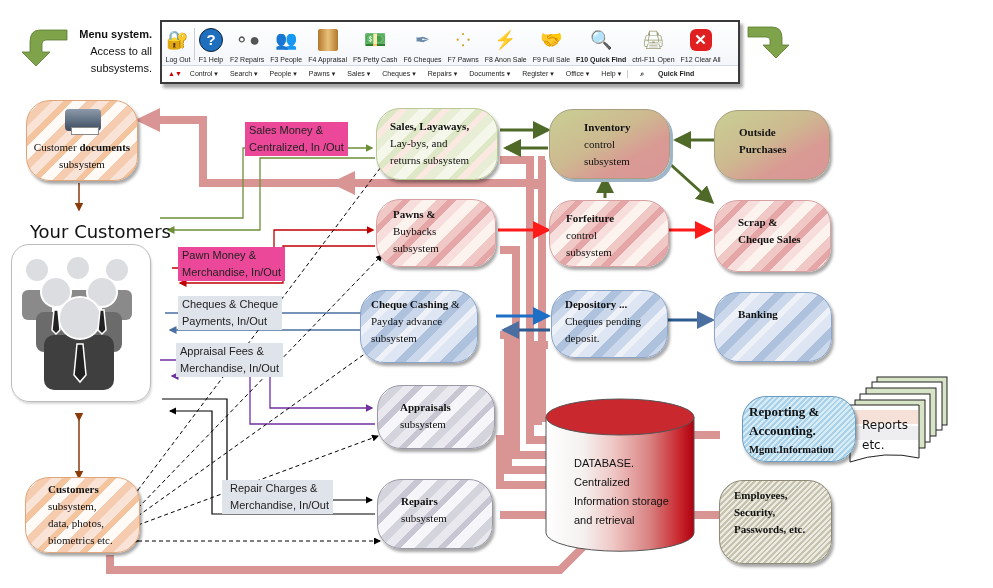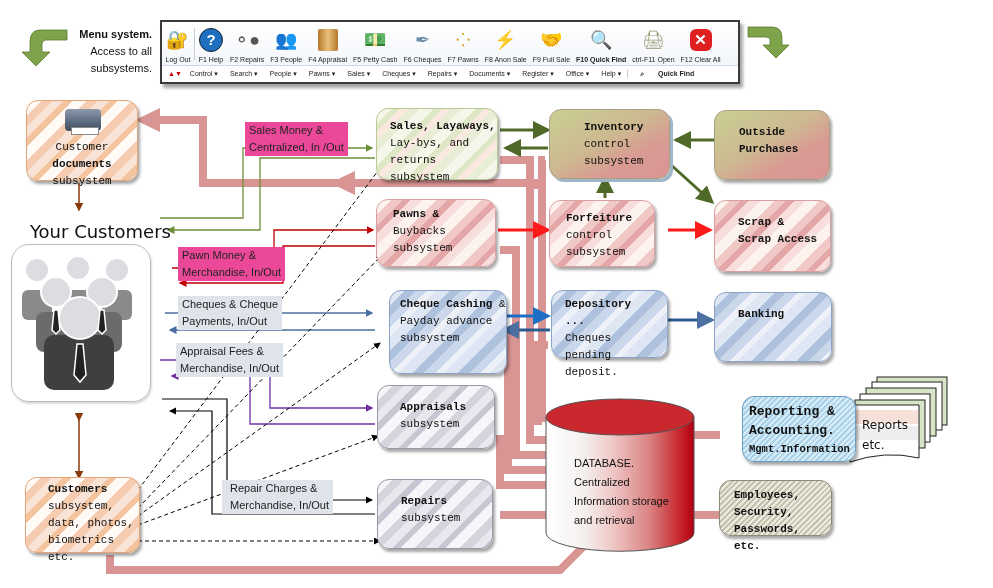--- a/index.html
+++ b/index.html
@@ -1,18 +1,18 @@
 <!DOCTYPE html>
 <html><head>
 <meta charset="utf-8">
 <style>
   html,body{margin:0;padding:0;background:#fff;}
   body{width:993px;height:588px;position:relative;overflow:hidden;font-family:"DejaVu Sans",sans-serif;}
   #wires{position:absolute;left:0;top:0;width:993px;height:588px;z-index:1;}
-  .box{position:absolute;z-index:3;border-radius:12px;box-sizing:border-box;font-family:Liberation Mono, monospace;font-size:11px;color:#111;line-height:17px;box-shadow:2px 3px 3px rgba(0,0,0,0.35);}
+  .box{position:absolute;z-index:3;border-radius:24px;box-sizing:border-box;font-family:Liberation Serif, serif;font-size:11px;color:#111;line-height:17px;box-shadow:2px 3px 3px rgba(0,0,0,0.35);}
   .box b{font-weight:bold;}
   .box .t{display:block;}
   .green{background:repeating-linear-gradient(135deg,#f4f7ea 0 10px,#dfe8c6 10px 16px,#fbe8e0 16px 22px,#e8eed6 22px 30px);border:1px solid #b9c996;}
   .pink{background:repeating-linear-gradient(135deg,#fdf3ee 0 10px,#f0c9c6 10px 18px,#e4a6a6 18px 24px,#f7dedd 24px 32px);border:1px solid #d8a0a0;}
   .olive{background:linear-gradient(150deg,#c9cf94 0%,#cdb990 45%,#d99a94 70%,#d99696 100%);border:1px solid #aa9e80;}
   .blue{background:repeating-linear-gradient(135deg,#dde6f2 0 10px,#aec2de 10px 18px,#cbd7ea 18px 26px,#eef2f8 26px 32px);border:1px solid #8aa4c8;}
   .grey{background:repeating-linear-gradient(135deg,#f6f6fa 0 10px,#d4d4dc 10px 18px,#e8e8ee 18px 26px,#c8c6d2 26px 32px);border:1px solid #9a98a6;}
   .orange{background:repeating-linear-gradient(135deg,#fffaf6 0 10px,#f6ccb0 10px 18px,#f9e2d6 18px 26px,#f3c49e 26px 32px);border:1px solid #e0a67a;}
   .hatchblue{background:repeating-linear-gradient(135deg,#a9d2ea 0 2px,#d8ecf6 2px 4px);border:1px solid #6a9cc0;}
   .hatchgrey{background:repeating-linear-gradient(135deg,#c6c2ae 0 2px,#ecebe2 2px 4px);border:1px solid #8f8b78;}
@@ -325,66 +325,66 @@
 <div class="box green" style="left:376px;top:108px;width:122px;height:72px;padding:9px 0 0 13px;">
   <span class="t"><b>Sales, Layaways,</b></span>
   <span class="t">Lay-bys, and</span>
   <span class="t">returns subsystem</span>
 </div>
 <div class="box pink" style="left:376px;top:199px;width:120px;height:68px;padding:6px 0 0 16px;">
   <span class="t"><b>Pawns &amp;</b></span>
   <span class="t">Buybacks</span>
   <span class="t">subsystem</span>
 </div>
-<div class="box blue" style="left:389px;top:290px;width:118px;height:84px;padding:5px 0 0 10px;">
+<div class="box blue" style="left:360px;top:290px;width:118px;height:73px;padding:5px 0 0 10px;">
   <span class="t"><b>Cheque Cashing</b><span> &amp;</span></span>
   <span class="t">Payday advance</span>
   <span class="t">subsystem</span>
 </div>
 <div class="box grey" style="left:377px;top:385px;width:118px;height:64px;padding:13px 0 0 22px;">
   <span class="t"><b>Appraisals</b></span>
   <span class="t">subsystem</span>
 </div>
 <div class="box grey" style="left:377px;top:479px;width:116px;height:70px;padding:13px 0 0 23px;">
   <span class="t"><b>Repairs</b></span>
   <span class="t">subsystem</span>
 </div>
 
 <div class="box olive" style="left:549px;top:109px;width:121px;height:70px;padding:9px 0 0 34px;box-shadow:3px 3px 0 #9fb6c8;">
   <span class="t"><b>Inventory</b></span>
   <span class="t">control</span>
   <span class="t">subsystem</span>
 </div>
-<div class="box pink" style="left:549px;top:200px;width:106px;height:67px;padding:9px 0 0 16px;">
+<div class="box pink" style="left:549px;top:200px;width:120px;height:67px;padding:9px 0 0 16px;">
   <span class="t"><b>Forfeiture</b></span>
   <span class="t">control</span>
   <span class="t">subsystem</span>
 </div>
 <div class="box blue" style="left:551px;top:290px;width:117px;height:68px;padding:5px 17px 0 13px;">
   <span class="t"><b>Depository ...</b></span>
   <span class="t">Cheques pending</span>
   <span class="t">deposit.</span>
 </div>
 <div class="box olive" style="left:714px;top:110px;width:116px;height:70px;padding:13px 0 0 24px;">
   <span class="t"><b>Outside</b></span>
   <span class="t"><b>Purchases</b></span>
 </div>
 <div class="box pink" style="left:714px;top:200px;width:117px;height:72px;padding:13px 0 0 23px;">
   <span class="t"><b>Scrap &amp;</b></span>
-  <span class="t"><b>Scrap Access</b></span>
+  <span class="t"><b>Cheque Sales</b></span>
 </div>
 <div class="box blue" style="left:714px;top:292px;width:118px;height:70px;padding:13px 0 0 23px;">
   <span class="t"><b>Banking</b></span>
 </div>
 <div class="box hatchblue" style="left:717px;top:396px;width:114px;height:66px;padding:5px 0 0 6px;line-height:19px;margin-left:25px;">
   <span class="t" style="font-weight:bold;font-size:13px;">Reporting &amp;</span>
   <span class="t" style="font-weight:bold;font-size:13px;">Accounting.</span>
   <span class="t" style="font-weight:bold;font-size:10.5px;">Mgmt.Information</span>
 </div>
-<div class="box hatchgrey" style="left:719px;top:480px;width:113px;height:56px;padding:6px 0 12px 14px;font-weight:bold;">
+<div class="box hatchgrey" style="left:719px;top:480px;width:113px;height:84px;padding:6px 0 12px 14px;font-weight:bold;">
   <span class="t">Employees,</span>
   <span class="t">Security,</span>
   <span class="t">Passwords, etc.</span>
 </div>
 
 <div class="db-text">
   <div style="font-weight:normal;">DATABASE.</div>
   <div>Centralized</div>
   <div>Information storage</div>
   <div>and retrieval</div>

